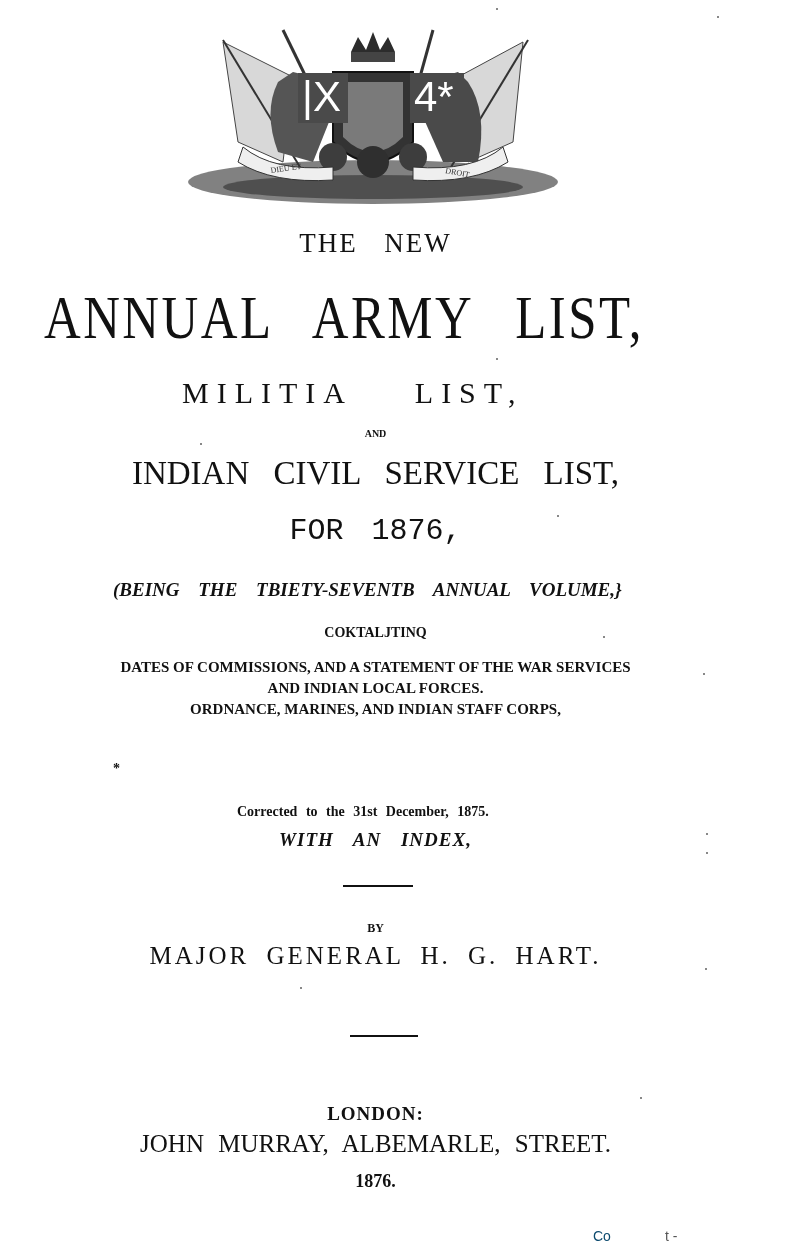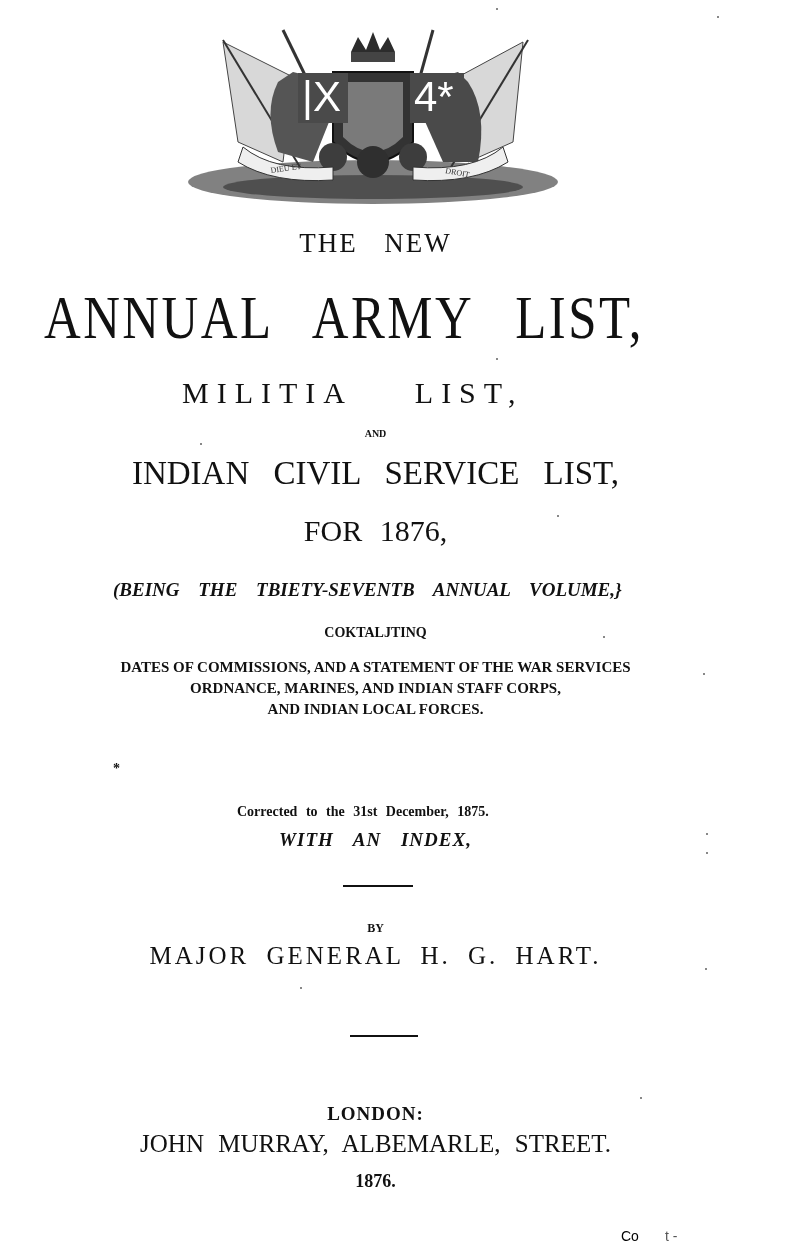--- a/index.html
+++ b/index.html
@@ -16,35 +16,35 @@
                font-size: 42px; line-height: 48px; padding: 0 4px; }
     .ocr-box.left { left: 298px; top: 73px; width: 42px; height: 50px; }
     .ocr-box.right { left: 410px; top: 73px; width: 46px; height: 50px; }
 
     .the-new { top: 228px; font-size: 27px; letter-spacing: 2px; word-spacing: 18px; }
     .main-title { top: 282px; left: 44px; font-size: 62px; letter-spacing: 3px; word-spacing: 34px;
                   transform: scaleX(0.82); transform-origin: left top; font-weight: normal; }
     .militia { top: 376px; left: 182px; font-size: 30px; letter-spacing: 8px; word-spacing: 48px; }
     .and-small { top: 428px; font-size: 10px; font-weight: bold; }
     .indian { top: 455px; font-size: 33px; word-spacing: 16px; }
-    .for-year { top: 514px; font-size: 30px; word-spacing: 10px; }
+    .for-year { top: 514px; font-size: 30px; word-spacing: 10px; font-family: Liberation Mono, monospace; }
     .being { top: 579px; left: 113px; font-size: 19px; font-weight: bold; font-style: italic; word-spacing: 14px; }
     .containing { top: 625px; font-size: 14px; font-weight: bold; }
     .dates { top: 657px; font-size: 15px; font-weight: bold; line-height: 21px; }
     .corrected { top: 760px; left: 237px; font-size: 14px; font-weight: bold; word-spacing: 5px; margin-top: 44px; }
     .asterisk { top: 761px; left: 113px; font-size: 14px; font-weight: bold; }
     .index { top: 829px; font-size: 19px; font-weight: bold; font-style: italic; letter-spacing: 1px; word-spacing: 14px; }
     .rule1 { position: absolute; left: 343px; top: 885px; width: 70px; height: 2px; background: #111; }
     .by { top: 921px; font-size: 12px; font-weight: bold; }
     .author { top: 942px; font-size: 25px; letter-spacing: 3px; word-spacing: 8px; }
     .rule2 { position: absolute; left: 350px; top: 1035px; width: 68px; height: 2px; background: #111; }
     .london { top: 1103px; font-size: 19px; font-weight: bold; letter-spacing: 1px; }
     .publisher { top: 1130px; font-size: 25px; font-weight: normal; word-spacing: 8px; }
     .pubyear { top: 1171px; font-size: 18px; font-weight: bold; }
-    .corner { top: 1228px; left: 593px; font-family: "Liberation Sans", sans-serif; font-size: 14px; color: #000000; margin-left: 28px; }
+    .corner { top: 1228px; left: 593px; font-family: "Liberation Sans", sans-serif; font-size: 14px; color: #0c4a6e; }
     .corner2 { top: 1228px; left: 665px; font-family: "Liberation Sans", sans-serif; font-size: 14px; color: #555; }
     .speck { position: absolute; width: 2px; height: 2px; background: #888; }
   </style>
 </head>
 <body>
 
 <div class="crest">
   <svg viewBox="0 0 380 185" xmlns="http://www.w3.org/2000/svg">
 
     <ellipse cx="190" cy="160" rx="185" ry="22" fill="#6b6b6b" opacity="0.85"></ellipse>
@@ -85,22 +85,22 @@
 <div class="abs main-title">ANNUAL ARMY LIST,</div>
 <div class="abs militia">MILITIA LIST,</div>
 <div class="abs center and-small">AND</div>
 <div class="abs center indian">INDIAN CIVIL SERVICE LIST,</div>
 <div class="abs center for-year">FOR 1876,</div>
 <div class="abs being">(BEING THE TBIETY-SEVENTB ANNUAL VOLUME,}</div>
 <div class="abs center containing">COKTALJTINQ</div>
 
 <div class="abs center dates">
   <div>DATES OF COMMISSIONS, AND A STATEMENT OF THE WAR SERVICES</div>
+  <div>AND INDIAN LOCAL FORCES.</div>
   <div>ORDNANCE, MARINES, AND INDIAN STAFF CORPS,</div>
-  <div>AND INDIAN LOCAL FORCES.</div>
 </div>
 
 <div class="abs asterisk">*</div>
 <div class="abs corrected">Corrected to the 31st December, 1875.</div>
 <div class="abs center index">WITH AN INDEX,</div>
 <div class="rule1"></div>
 <div class="abs center by">BY</div>
 <div class="abs center author">MAJOR GENERAL H. G. HART.</div>
 <div class="rule2"></div>
 <div class="abs center london">LONDON:</div>

